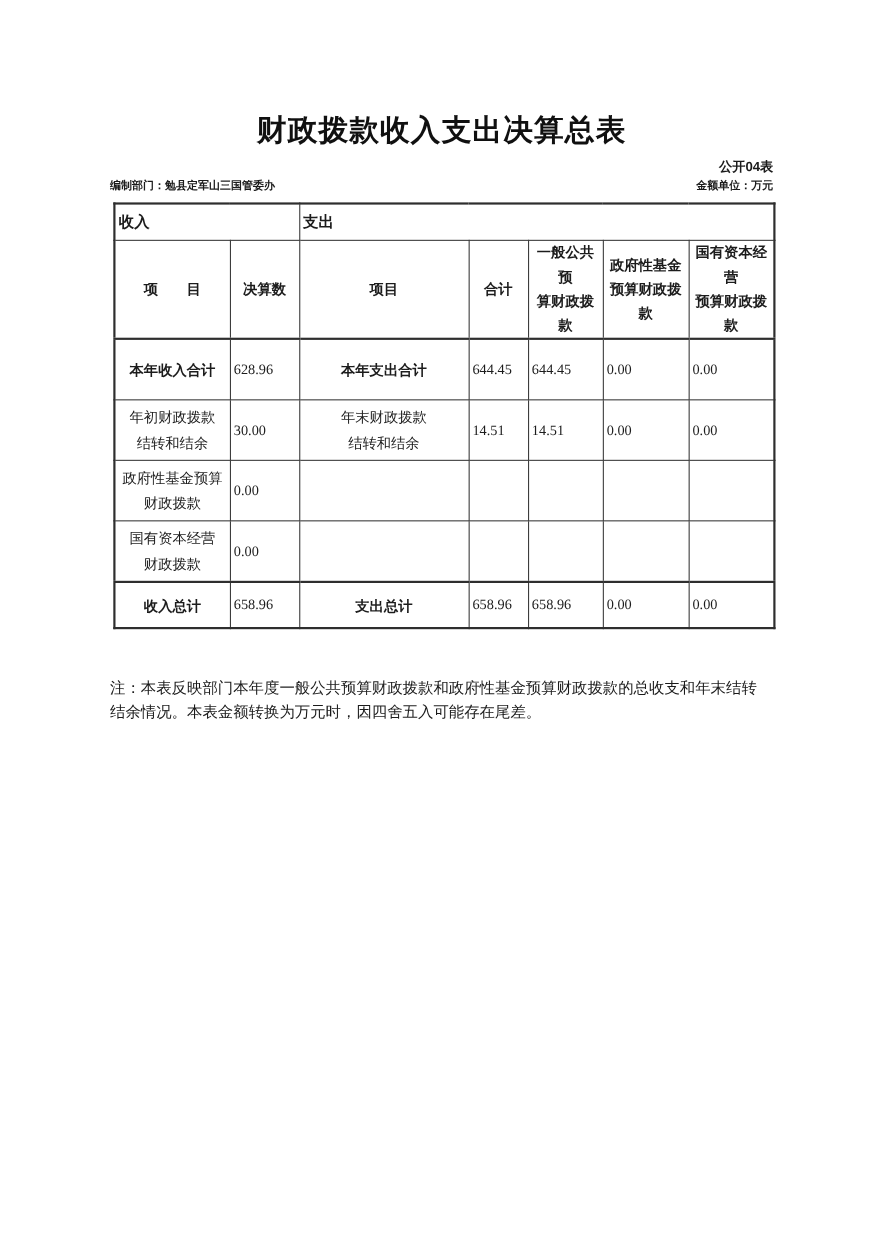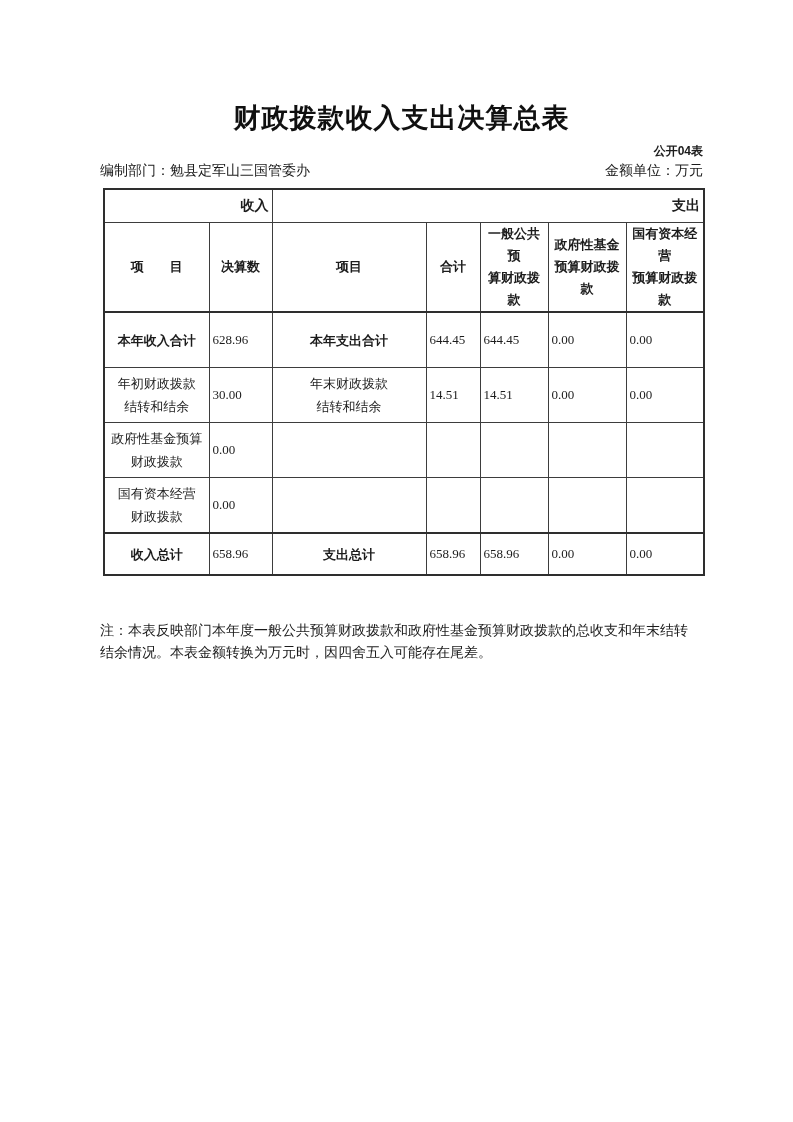--- a/index.html
+++ b/index.html
@@ -34,42 +34,42 @@
     font-family: "Liberation Sans", "DejaVu Sans", sans-serif;
     font-weight: 700;
     font-size: 12px;
   }
   .meta-row {
     margin-top: 2px;
     display: flex;
     justify-content: space-between;
     align-items: center;
     font-family: "Liberation Sans", "DejaVu Sans", sans-serif;
-    font-weight: 400;
-    font-size: 14px;
+    font-weight: 700;
+    font-size: 10px;
   }
   table.fiscal {
     margin: 8px 0 0 3px;
     width: 600px;
     table-layout: fixed;
     border-collapse: collapse;
     border: 2px solid #2e2e2e;
   }
   table.fiscal td {
     border: 1px solid #3d3d3d;
     font-size: 13px;
     padding: 0 3px;
     white-space: pre-line;
     overflow: hidden;
     vertical-align: middle;
     color: #1c1c1c;
   }
   tr.group-hdr td {
     height: 32px;
-    text-align: right;
+    text-align: left;
     font-weight: 700;
     font-size: 14px;
     font-family: Liberation Serif, serif;
   }
   tr.col-hdr td {
     height: 70px;
     text-align: center;
     font-weight: 700;
     line-height: 22px;
     font-family: "Liberation Sans", "DejaVu Sans", sans-serif;

